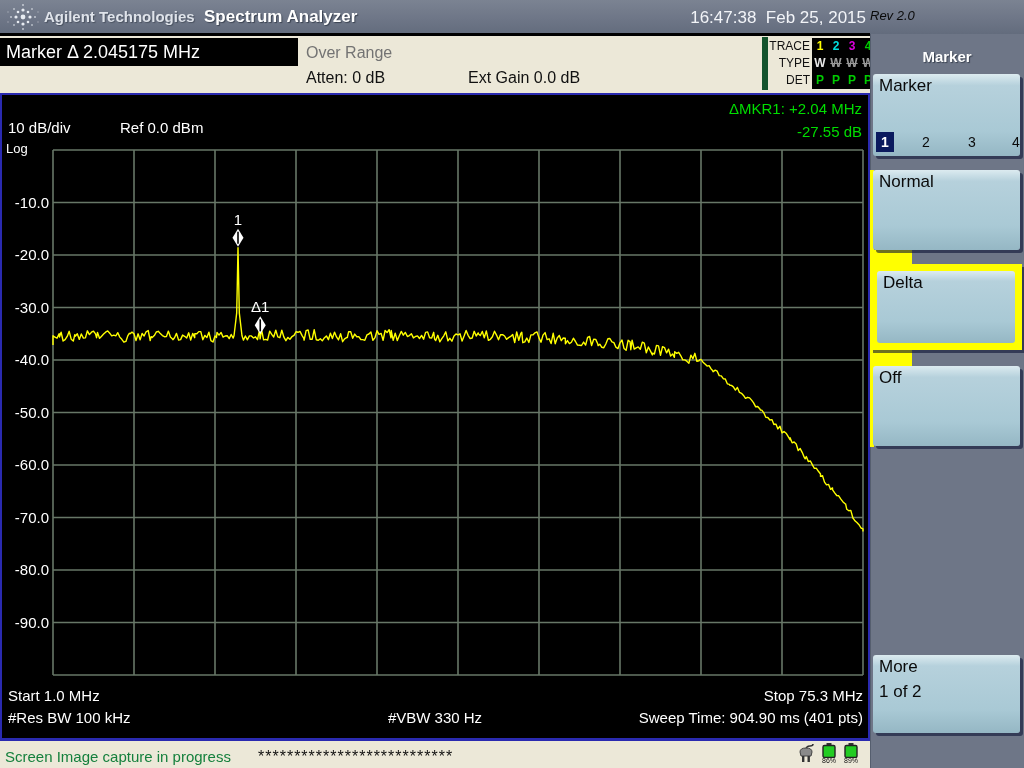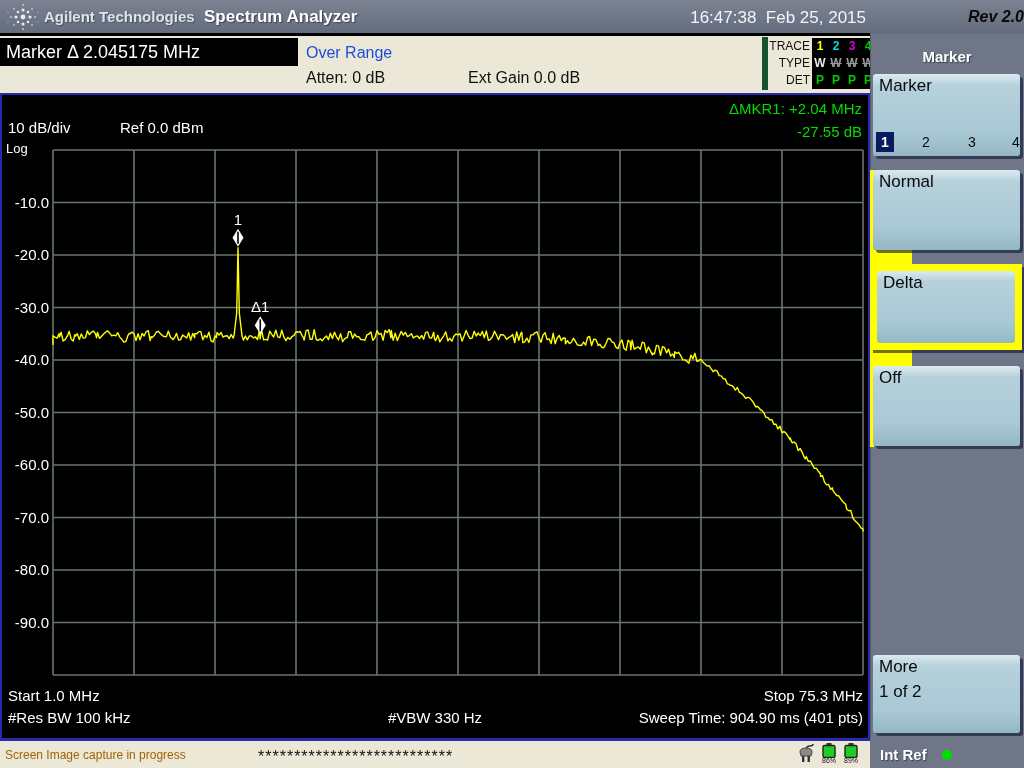--- a/index.html
+++ b/index.html
@@ -8,27 +8,27 @@
   #screen{position:absolute;top:0;left:0;width:1024px;height:768px;background:#6e7687;border-radius:6px;}
   .abs{position:absolute;}
 
   
   #header{left:0;top:0;width:1024px;height:34px;
           background:linear-gradient(180deg,#7b8392 0%,#6e7687 55%,#636c7d 100%);}
   #header-black-line{left:0;top:33px;width:870px;height:3px;background:#000;}
   #brand{left:44px;top:8px;font-size:15px;font-weight:bold;color:#dfe3ea;text-shadow:1px 1px 1px #4a5260;}
   #app-title{left:204px;top:7px;font-size:17px;font-weight:bold;color:#ffffff;text-shadow:1px 1px 1px #3a4250;}
   #datetime{left:530px;top:8px;width:336px;text-align:right;font-size:17px;color:#f2f4f8;white-space:pre;}
-  #rev{left:870px;top:8px;width:154px;text-align:right;font-size:16px;font-weight:bold;font-style:italic;color:#0a0a0a;}
+  #rev{left:870px;top:8px;width:154px;text-align:left;font-size:13px;font-weight:normal;font-style:italic;color:#0a0a0a;}
 
   
   #infoband{left:0;top:36px;width:1022px;height:57px;background:#ece8d8;}
   #marker-readout{left:0;top:2px;width:298px;height:28px;background:#000;color:#fff;
                   font-size:18px;line-height:28px;padding-left:6px;box-sizing:border-box;white-space:pre;}
-  #over-range{left:306px;top:8px;font-size:16px;color:#1d4ed8;}
+  #over-range{left:306px;top:8px;font-size:16px;color:#737373;}
   #atten{left:306px;top:33px;font-size:16px;color:#111;}
   #ext-gain{left:468px;top:33px;font-size:16px;color:#111;text-align:center;}
   #trace-table{left:762px;top:1px;width:108px;height:53px;border-left:6px solid #14532d;}
   #trace-labels{position:absolute;left:1px;top:1px;width:41px;}
   #trace-labels div{height:17px;line-height:17px;text-align:right;font-size:12px;color:#111;}
   #trace-panel{position:absolute;left:44px;top:1px;width:64px;height:51px;background:#000;}
   .tp-cell{position:absolute;width:16px;height:17px;line-height:17px;text-align:center;
            font-size:12px;font-weight:bold;}
   .struck{text-decoration:line-through;color:#9a9a9a;}
 
@@ -36,21 +36,21 @@
   #plot{left:0;top:93px;width:870px;height:647px;background:#000;
         border:2px solid #2a2ab0;box-sizing:border-box;}
   #plot svg{position:absolute;left:0;top:0;}
   .plot-text{position:absolute;color:#fff;font-size:15px;white-space:pre;}
   .green-text{position:absolute;color:#00dd00;font-size:15px;text-align:right;right:6px;white-space:pre;}
   #log-label{left:4px;top:46px;font-size:13px;}
 
   
   #statusbar{left:0;top:738px;width:870px;height:30px;background:#ece8d8;
              border-top:3px solid #2a2ab0;box-sizing:border-box;}
-  #status-msg{left:5px;top:7px;font-size:12px;color:#a16207;}
+  #status-msg{left:5px;top:7px;font-size:15px;color:#15803d;}
   #status-progress{left:258px;top:7px;font-size:16px;color:#111;letter-spacing:1px;}
   .bat-label{position:absolute;top:16px;width:20px;text-align:center;font-size:7px;color:#111;}
 
   
   #sidebar{left:870px;top:34px;width:154px;height:734px;background:#6e7687;border-left:1px solid #555e6e;box-sizing:border-box;}
   #menu-title{left:870px;top:48px;width:154px;text-align:center;font-size:15px;font-weight:bold;
               color:#fff;text-shadow:1px 1px 1px #3a4250;}
   .softkey{position:absolute;border-radius:3px;
            background:linear-gradient(180deg,#dcebf0 0%,#b6d1dc 14%,#a9c9d5 70%,#95b7c4 100%);
            box-shadow:3px 3px 0 rgba(14,20,54,0.6);color:#0a0a0a;}
@@ -234,18 +234,14 @@
 
   <div class="abs softkey" id="sk-off" style="left:873px;top:366px;width:147px;height:80px">
     <div class="sk-label">Off</div>
   </div>
 
   <div class="abs softkey" id="sk-more" style="left:873px;top:655px;width:147px;height:78px">
     <div class="sk-label">More</div>
     <div class="sk-line2">1 of 2</div>
   </div>
 
-  <div class="abs" id="intref-bar">
-    <div id="intref-label">Int Ref</div>
-    <div id="intref-dot"></div>
-  </div>
 
 </div>
 
 </body></html>

